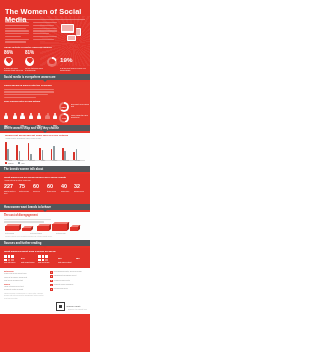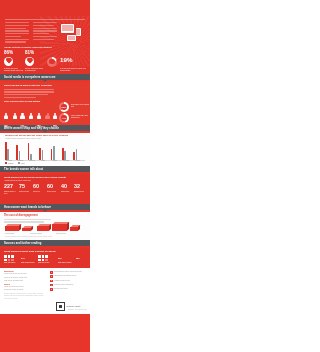--- a/index.html
+++ b/index.html
@@ -98,20 +98,21 @@
   .logo:after{content:"";position:absolute;left:2px;top:2px;right:2px;bottom:2px;background:#3a3a3a;}
 </style>
 </head>
 <body>
 
 <div id="page">
 
   <div id="hero" class="sec red">
     <div class="bgburst"></div>
 
+    <div class="title h-title">The Women of Social Media</div>
     <div class="rule"></div>
 
     <div id="col1">
       <span class="lorem l"></span>
         <span class="lorem l"></span>
         <span class="lorem m"></span>
       <span class="lorem l"></span>
         <span class="lorem l"></span>
         <span class="lorem s"></span>
       <span class="lorem l"></span>

